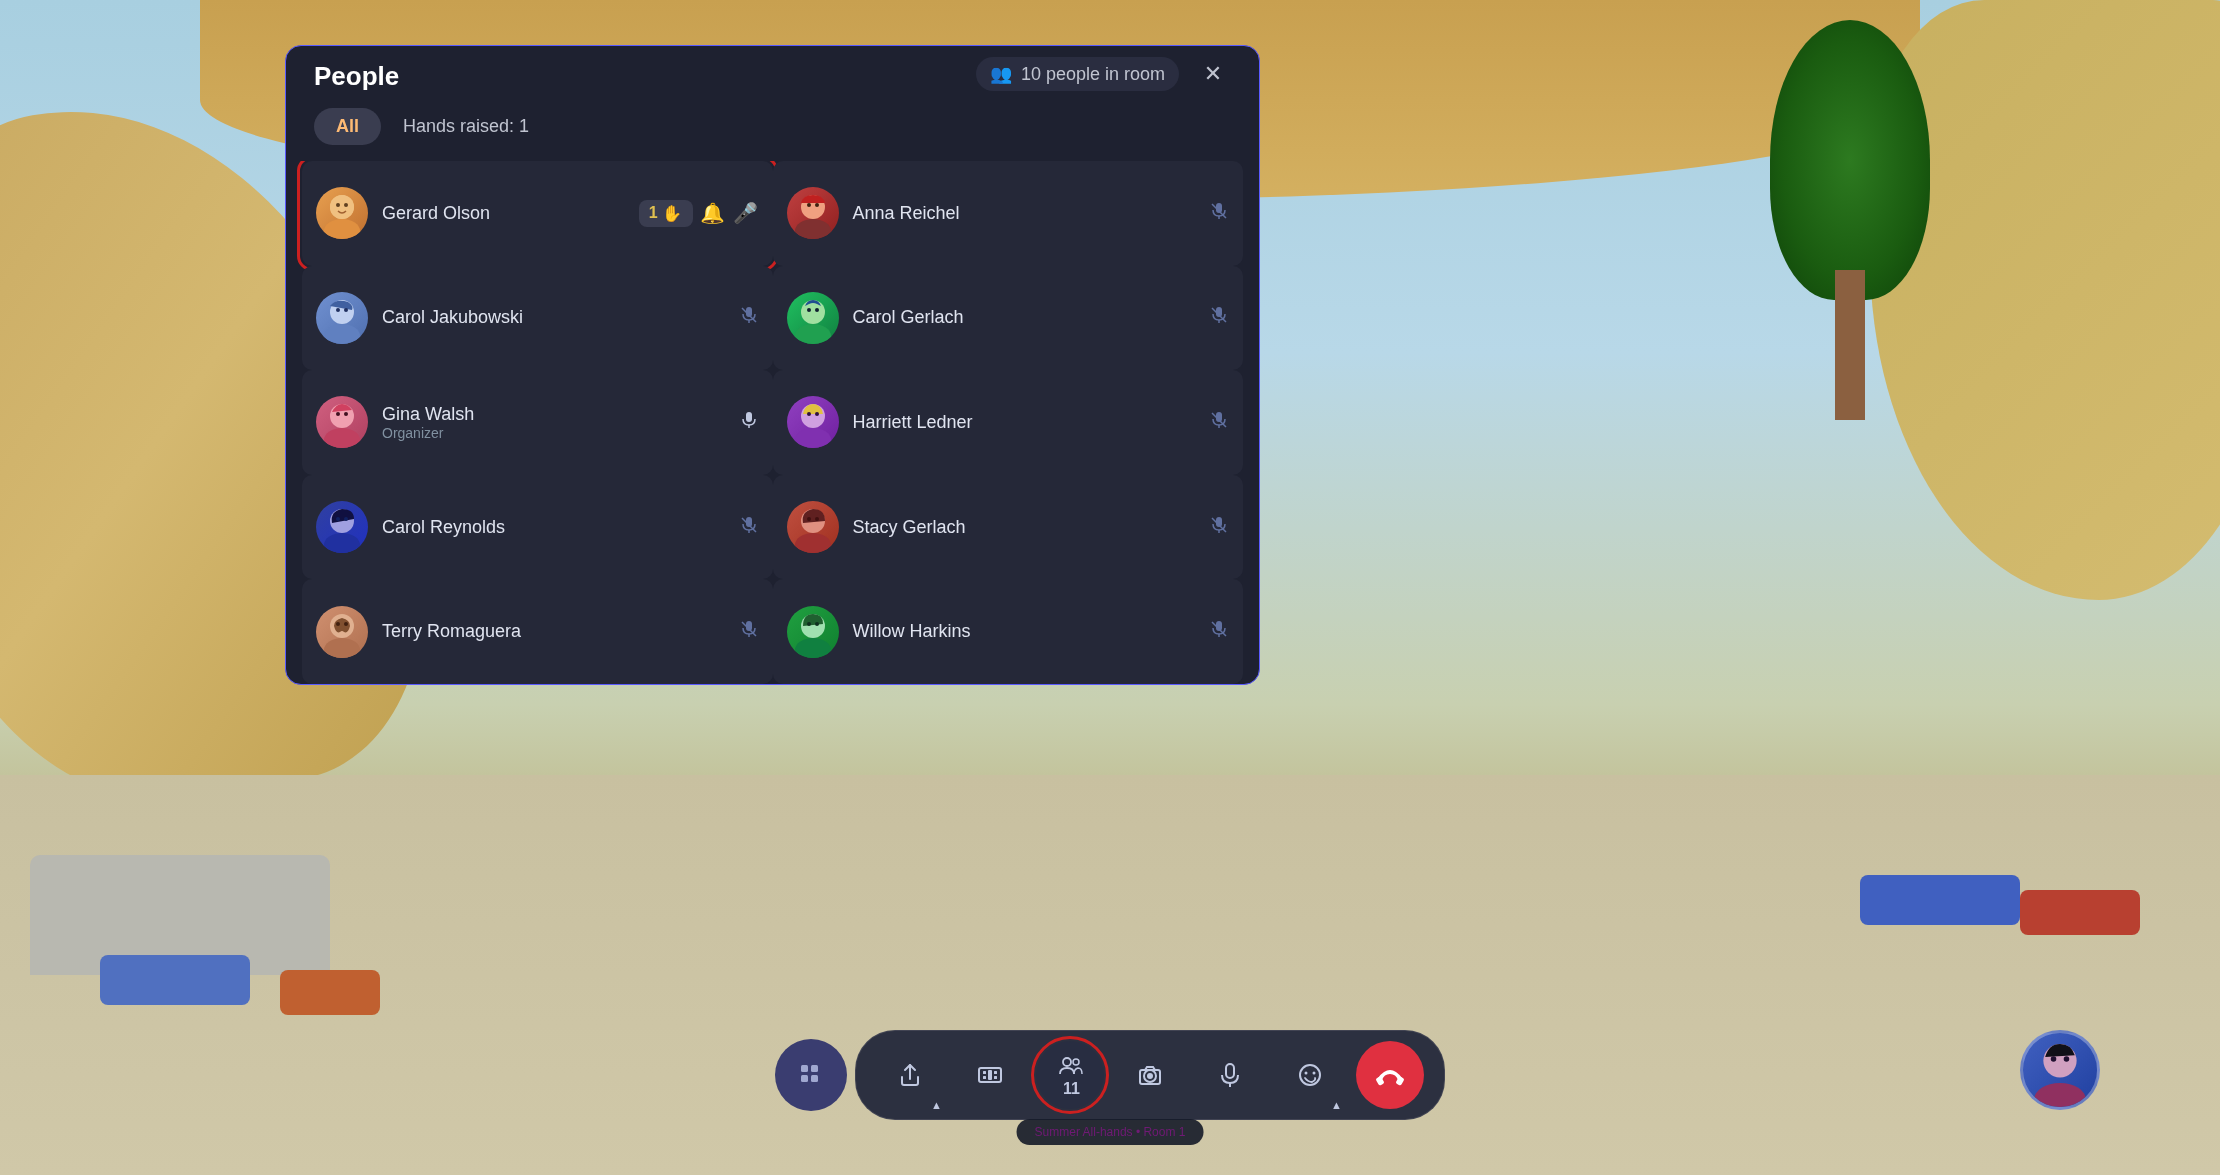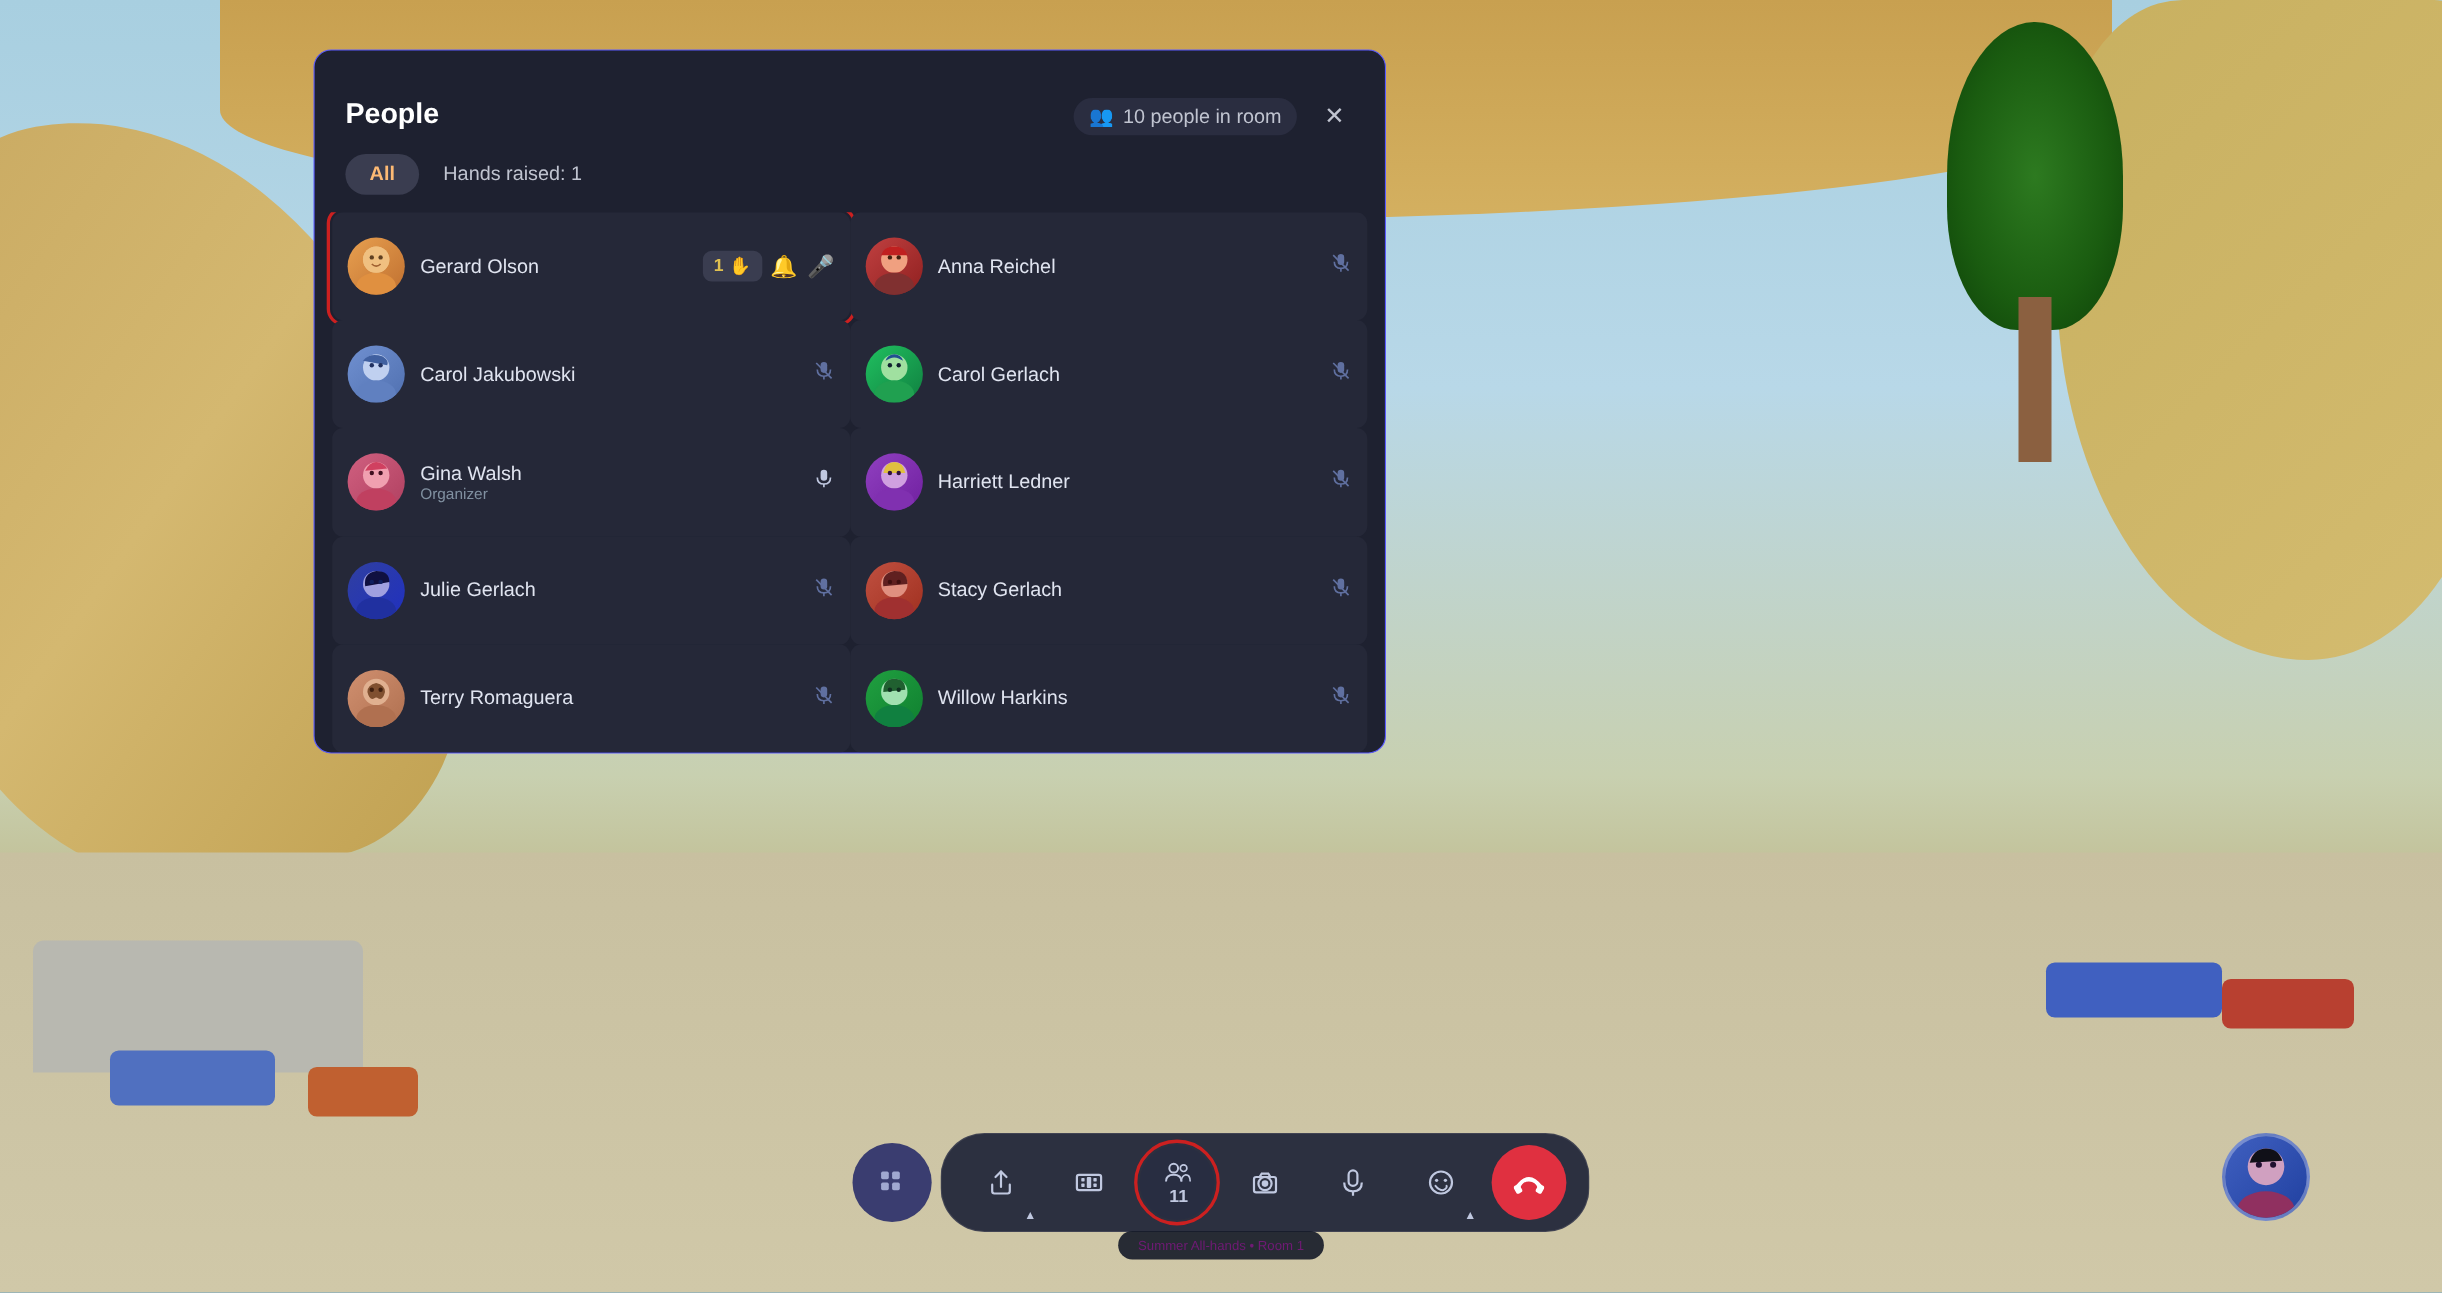--- a/index.html
+++ b/index.html
@@ -137,24 +137,23 @@
       border-radius: 16px;
       border: 1.5px solid #5a5aff;
       display: flex;
       flex-direction: column;
       overflow: hidden;
     }
 
     
     .panel-header {
       display: flex;
-      align-items: flex-start;
+      align-items: flex-end;
       justify-content: space-between;
       padding: 10px 28px 16px 28px;
-      margin-top: 32px;
     }
     .panel-title {
       font-size: 26px;
       font-weight: 600;
       color: #ffffff;
     }
     .panel-header-right {
       display: flex;
       align-items: center;
       gap: 16px;
@@ -593,21 +592,21 @@
       <div class="avatar av-julie">
         <svg width="52" height="52" viewBox="0 0 52 52" xmlns="http://www.w3.org/2000/svg">
           <circle cx="26" cy="20" r="12" fill="#a0a0e0"></circle>
           <ellipse cx="26" cy="44" rx="18" ry="12" fill="#2030a0"></ellipse>
           <path d="M16 22 Q14 10 26 8 Q38 8 38 18" fill="#101040"></path>
           <circle cx="22" cy="18" r="2" fill="#102060"></circle>
           <circle cx="30" cy="18" r="2" fill="#102060"></circle>
         </svg>
       </div>
       <div class="person-info">
-        <span class="person-name">Julie Gerlach</span>
+        <span class="person-name">Carol Reynolds</span>
       </div>
       <div class="person-actions">
         <span class="mic-muted">
           <svg width="20" height="20" viewBox="0 0 20 20" fill="none" xmlns="http://www.w3.org/2000/svg">
             <rect x="7" y="2" width="6" height="10" rx="3" fill="#6070a0"></rect>
             <path d="M4 9 Q4 15 10 15 Q16 15 16 9" stroke="#6070a0" stroke-width="1.5" fill="none"></path>
             <line x1="10" y1="15" x2="10" y2="18" stroke="#6070a0" stroke-width="1.5"></line>
             <line x1="3" y1="3" x2="17" y2="17" stroke="#6070a0" stroke-width="1.5"></line>
           </svg>
         </span>

